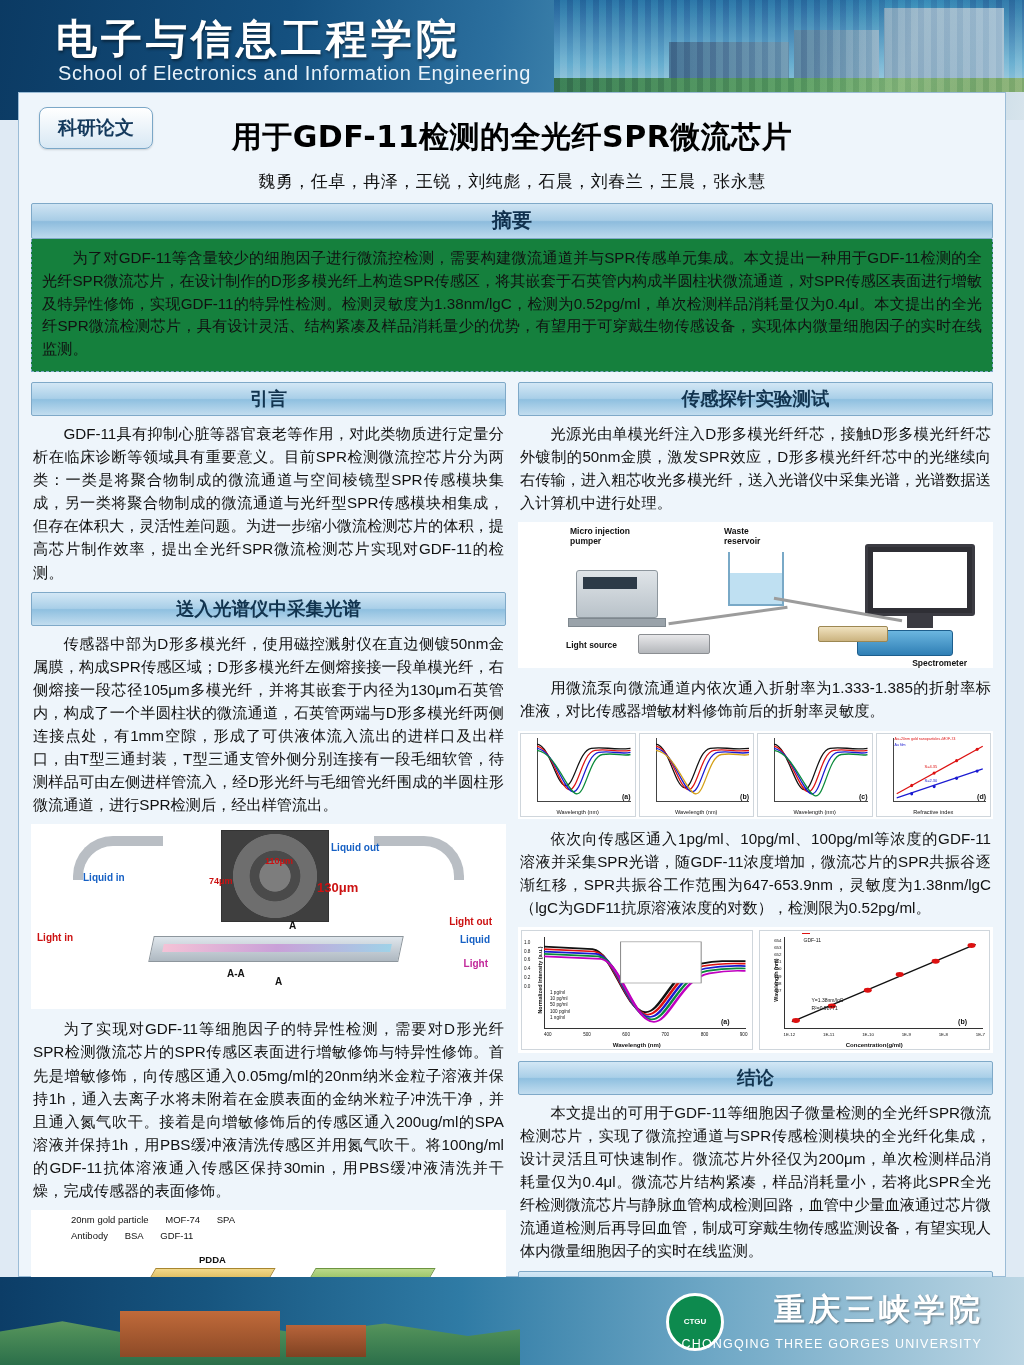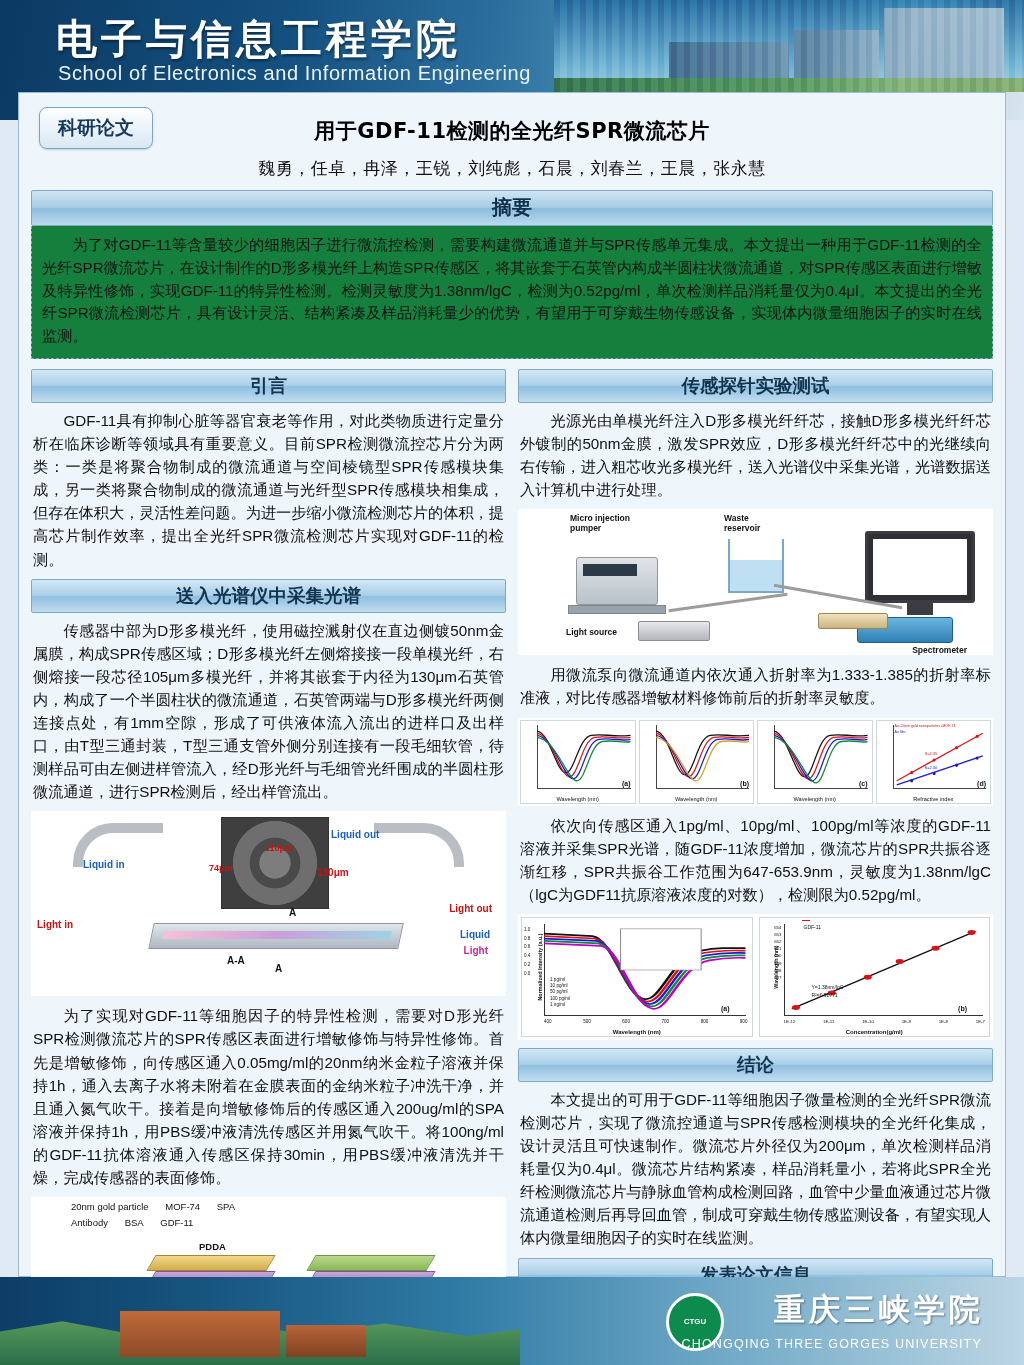--- a/index.html
+++ b/index.html
@@ -57,21 +57,21 @@
 
   .tagbox {
     position:absolute; left:20px; top:14px;
     background:linear-gradient(to bottom,#ffffff,#d8e8f4);
     border:1px solid #7ba7c7; border-radius:8px;
     padding:7px 18px; font-size:19px; color:#14395c; font-weight:bold;
     box-shadow:0 1px 2px rgba(0,0,0,.15);
   }
 
   .title {
-    text-align:center; font-size:21px; font-weight:bold; color:#000;
+    text-align:center; font-size:30px; font-weight:bold; color:#000;
     margin:14px 0 0 0; letter-spacing:.5px;
     font-family:"DejaVu Sans", sans-serif;
   }
   .authors {
     text-align:center; font-size:17px; color:#111; margin-top:12px;
     letter-spacing:.5px;
   }
 
   .bar {
     margin-top:10px;
@@ -220,26 +220,26 @@
         <div class="tubeL"></div>
         <div class="tubeR"></div>
         <div class="micro"></div>
         <div class="body"></div>
         <div class="core"></div>
 
         <div class="lbl blue" style="left:300px; top:18px;">Liquid out</div>
         <div class="lbl blue" style="left:52px; top:48px;">Liquid in</div>
         <div class="lbl red" style="right:14px; top:92px;">Light out</div>
         <div class="lbl red" style="left:6px; top:108px;">Light in</div>
-        <div class="lbl blue" style="right:16px; top:118px;">Liquid</div>
+        <div class="lbl blue" style="right:16px; top:110px;">Liquid</div>
         <div class="lbl pink" style="right:18px; top:134px;">Light</div>
 
         <div class="lbl red" style="left:234px; top:32px; font-size:9px;">110μm</div>
         <div class="lbl red" style="left:178px; top:52px; font-size:9px;">74μm</div>
-        <div class="lbl red" style="left:286px; top:56px; font-size:10px;">130μm</div>
+        <div class="lbl red" style="left:286px; top:56px; font-size:13px;">130μm</div>
         <div class="lbl dark" style="left:196px; top:102px;margin-top:42px;">A-A</div>
         <div class="lbl dark" style="left:258px; top:96px;">A</div>
         <div class="lbl dark" style="left:244px; top:152px;">A</div>
       </div>
 
       <p class="body-text">为了实现对GDF-11等细胞因子的特异性检测，需要对D形光纤SPR检测微流芯片的SPR传感区表面进行增敏修饰与特异性修饰。首先是增敏修饰，向传感区通入0.05mg/ml的20nm纳米金粒子溶液并保持1h，通入去离子水将未附着在金膜表面的金纳米粒子冲洗干净，并且通入氮气吹干。接着是向增敏修饰后的传感区通入200ug/ml的SPA溶液并保持1h，用PBS缓冲液清洗传感区并用氮气吹干。将100ng/ml的GDF-11抗体溶液通入传感区保持30min，用PBS缓冲液清洗并干燥，完成传感器的表面修饰。</p>
 
       <div class="fig surffig">
         <div class="legend-row">
           <span>20nm gold particle</span>

